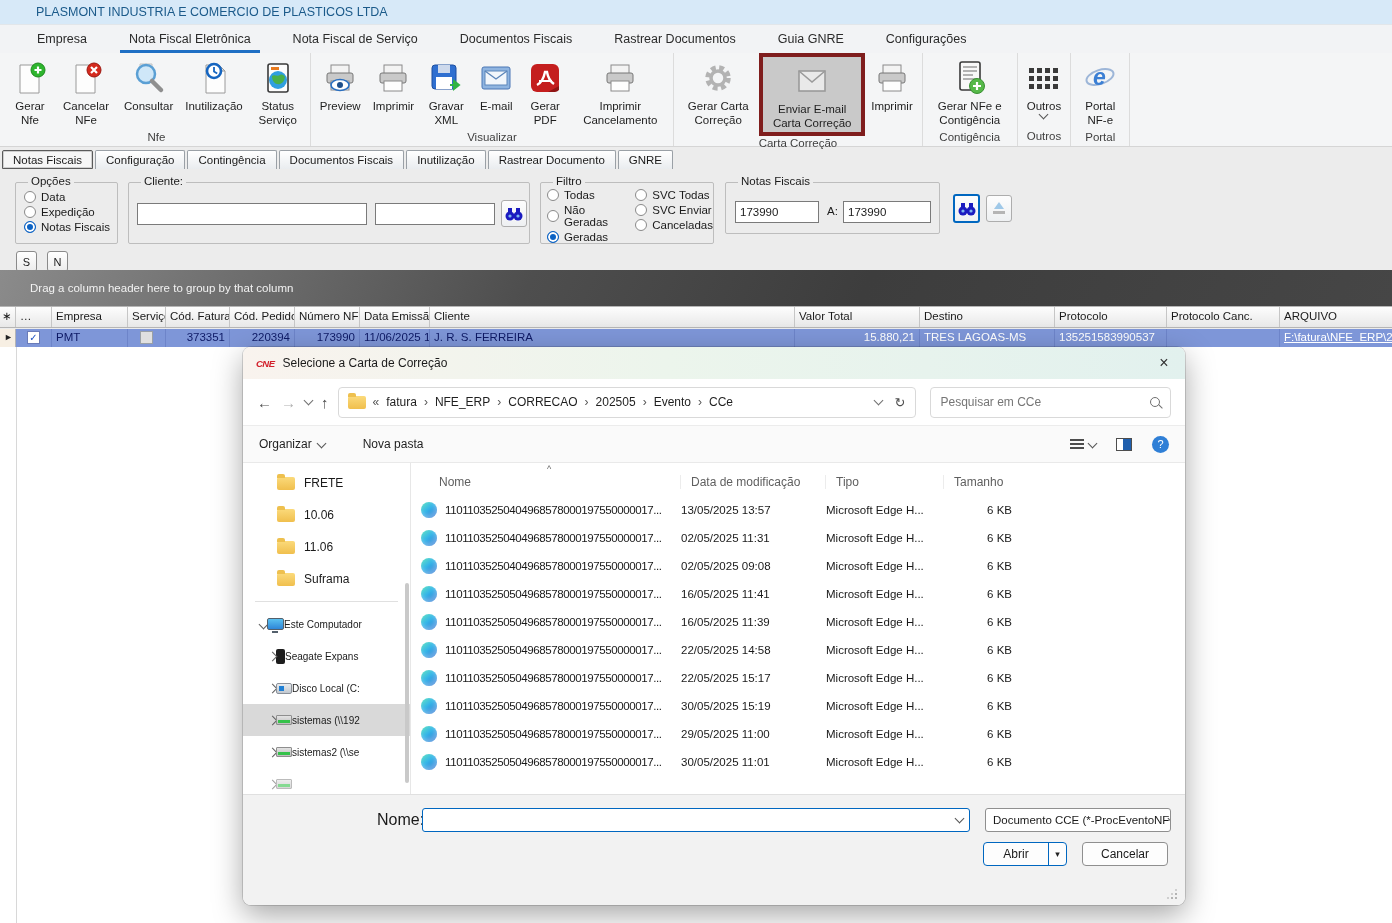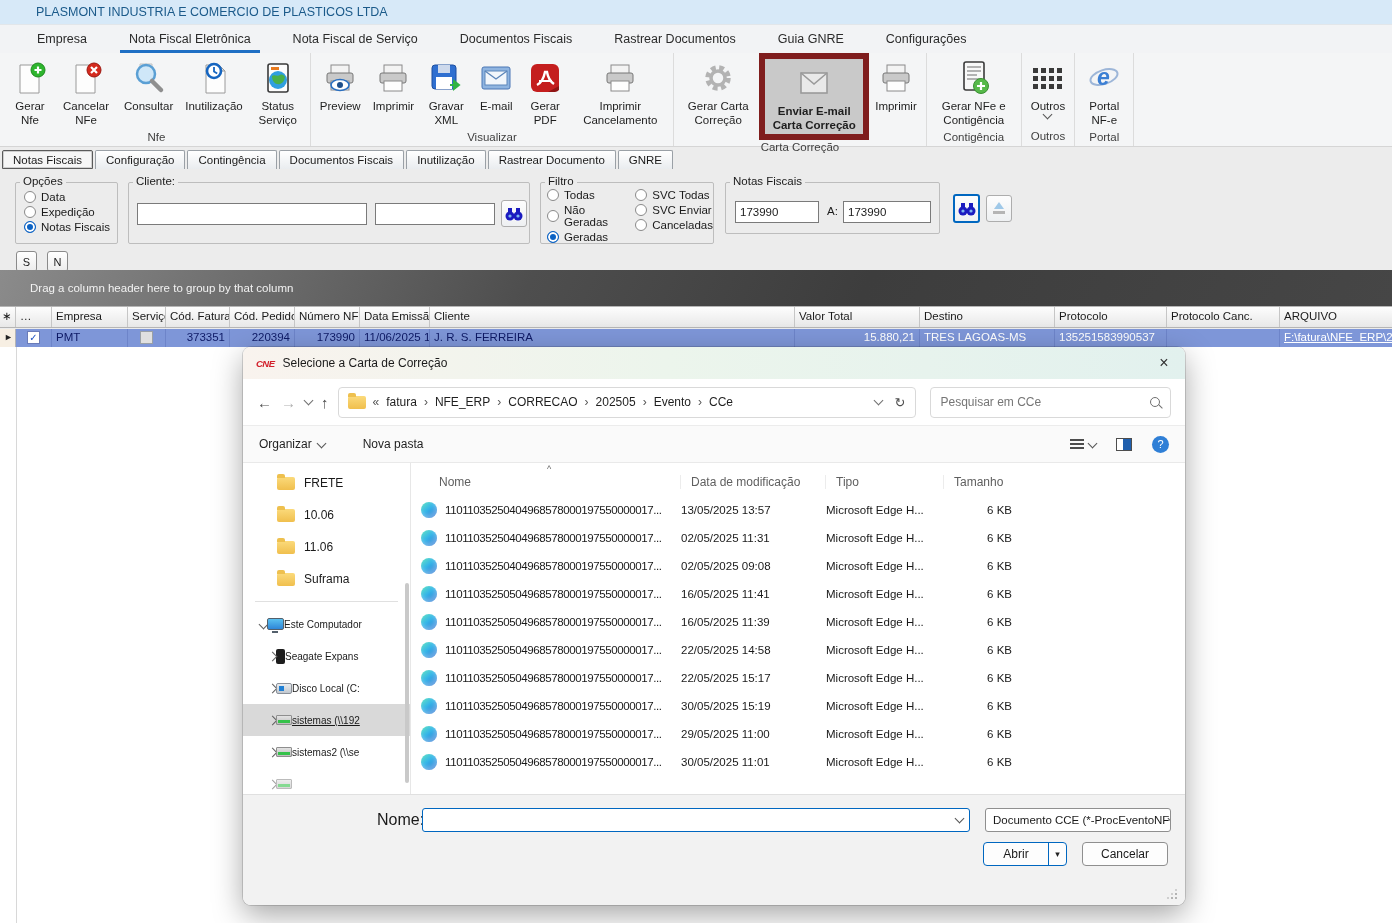--- a/index.html
+++ b/index.html
@@ -14,37 +14,37 @@
            border-top:1px solid #e2e6ea;display:flex;align-items:stretch;padding-left:16px;box-sizing:border-box;}
   .menu-tab{padding:0 21px;display:flex;align-items:center;font-size:12.5px;color:#2b2b2b;position:relative;cursor:default;}
   .menu-tab.active::after{content:"";position:absolute;left:12px;right:12px;bottom:0;height:3px;background:#1f6fc4;}
   
   .ribbon{position:absolute;left:0;top:53px;width:100%;height:94px;background:#f4f5f6;
           border-bottom:1px solid #d5d5d5;display:flex;box-sizing:border-box;padding-left:3px;}
   .rgroup{display:flex;flex-direction:column;border-right:1px solid #dcdcdc;padding:0 3px;}
   .rgroup-buttons{flex:1;display:flex;align-items:flex-start;}
   .rbtn{display:flex;flex-direction:column;align-items:center;padding:5px 5px 2px;font-size:11.5px;
         color:#1e1e1e;text-align:center;line-height:1.22;border:1px solid transparent;}
-  .rbtn.pressed{background:#c9c9c9;border:6px solid #7f1d1d;font-weight:bold;}
+  .rbtn.pressed{background:#c9c9c9;border:4px solid #7f1d1d;}
   .ric{height:38px;display:flex;align-items:center;justify-content:center;margin-bottom:2px;}
   .rlabel{display:block;}
   .rgroup-label{text-align:center;font-size:11.5px;color:#3f3f3f;padding:1px 6px 4px;}
   .dots-grid{display:grid;grid-template-columns:repeat(4,5px);grid-gap:3px;}
   .dots-grid i{width:5px;height:5px;background:#3a3a3a;display:block;}
   .chev-down{display:inline-block;width:6px;height:6px;border-right:1.5px solid #555;border-bottom:1.5px solid #555;
              transform:rotate(45deg);margin-top:-2px;}
   
   .subtabs{position:absolute;left:0;top:150px;width:100%;height:22px;display:flex;padding-left:2px;box-sizing:border-box;}
   .subtab{border:1px solid #9aa0a6;border-bottom:none;background:linear-gradient(#ffffff,#e9ecef);
           padding:3px 10px 0;font-size:11.5px;margin-right:2px;border-radius:2px 2px 0 0;height:19px;box-sizing:border-box;}
   .subtab.active{background:#f6f6f6;border:1px solid #5a5a5a;box-shadow:inset 0 0 0 1px #cfcfcf;}
   
   .filterpanel{position:absolute;left:0;top:172px;width:100%;height:78px;background:#ececec;}
   .gbox{position:absolute;border:1px solid #bdbdbd;border-radius:2px;box-sizing:border-box;}
-  .gbox-label{position:absolute;top:-8px;left:4px;background:#ececec;padding:0 3px;font-size:11.5px;color:#1a1a1a;}
+  .gbox-label{position:absolute;top:-8px;left:12px;background:#ececec;padding:0 3px;font-size:11.5px;color:#1a1a1a;}
   .radio-row{display:flex;align-items:center;gap:5px;font-size:11.5px;margin-bottom:3px;}
   .radio{width:12px;height:12px;border-radius:50%;border:1px solid #8a8a8a;background:#fff;box-sizing:border-box;flex:none;}
   .radio.on{border:1px solid #0b62c4;background:#0b62c4;box-shadow:inset 0 0 0 2px #fff;}
   .tfield{background:#fff;border:1px solid #7a7a7a;height:22px;box-sizing:border-box;font-size:11.5px;
           padding:0 4px;display:flex;align-items:center;}
   .sq-btn{background:linear-gradient(#fdfdfd,#eef0f2);border:1px solid #adadad;border-radius:3px;
           display:flex;align-items:center;justify-content:center;box-sizing:border-box;}
   .sq-btn.focus{border:2px solid #0067c0;}
   
   .snrow{position:absolute;left:16px;top:251px;display:flex;gap:10px;}
@@ -633,21 +633,21 @@
       <div class="tree-item" style="padding-left:26px;">
         <span class="t-chev closed"></span>
         <span class="icon-seagate"></span>
         <span>Seagate Expans</span>
       </div>
       <div class="tree-item" style="padding-left:26px;">
         <span class="t-chev closed"></span>
         <span class="icon-disk"></span>
         <span>Disco Local (C:</span>
       </div>
-      <div class="tree-item sel" style="padding-left:26px;text-decoration:underline;">
+      <div class="tree-item sel" style="padding-left:26px;">
         <span class="t-chev closed"></span>
         <span class="icon-netdrive"></span>
         <span>sistemas (\\192</span>
       </div>
       <div class="tree-item" style="padding-left:26px;">
         <span class="t-chev closed"></span>
         <span class="icon-netdrive"></span>
         <span>sistemas2 (\\se</span>
       </div>
       <div class="tree-item" style="padding-left:26px;opacity:.6;">

